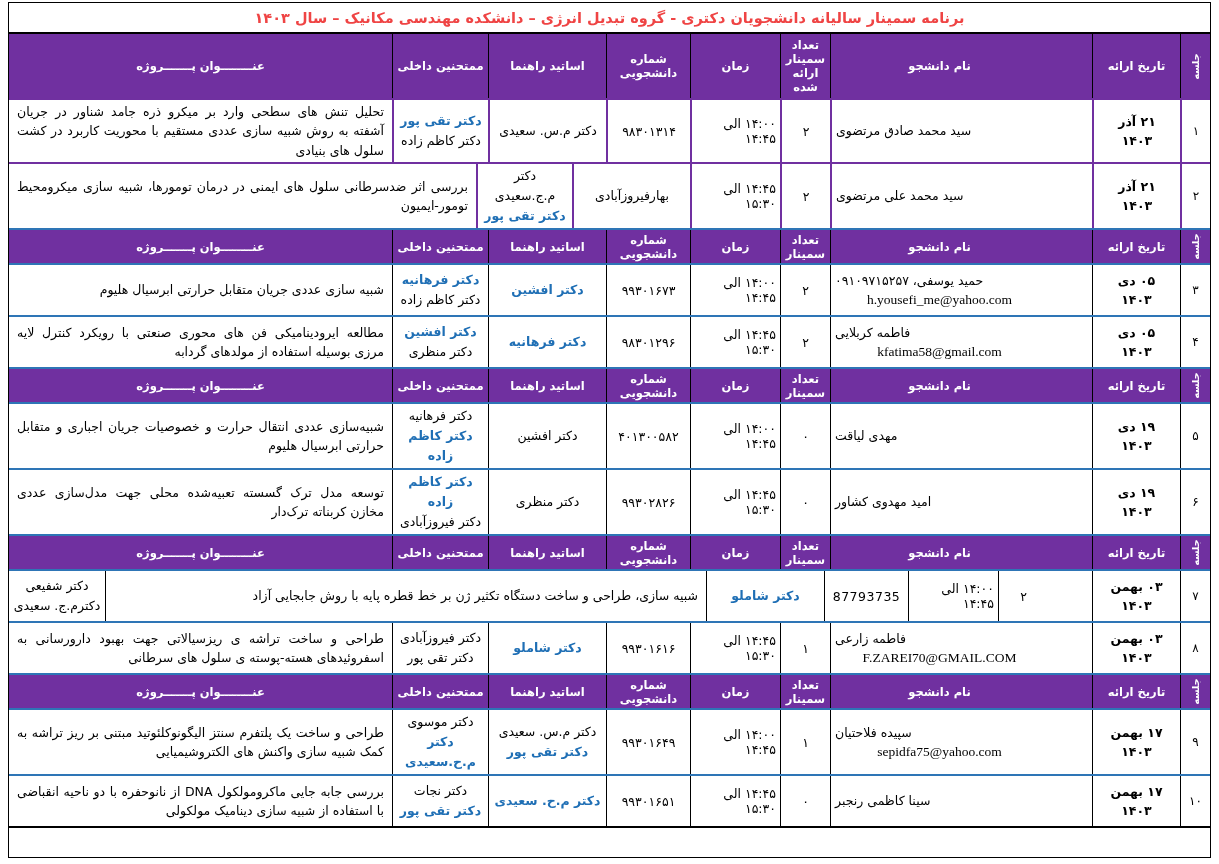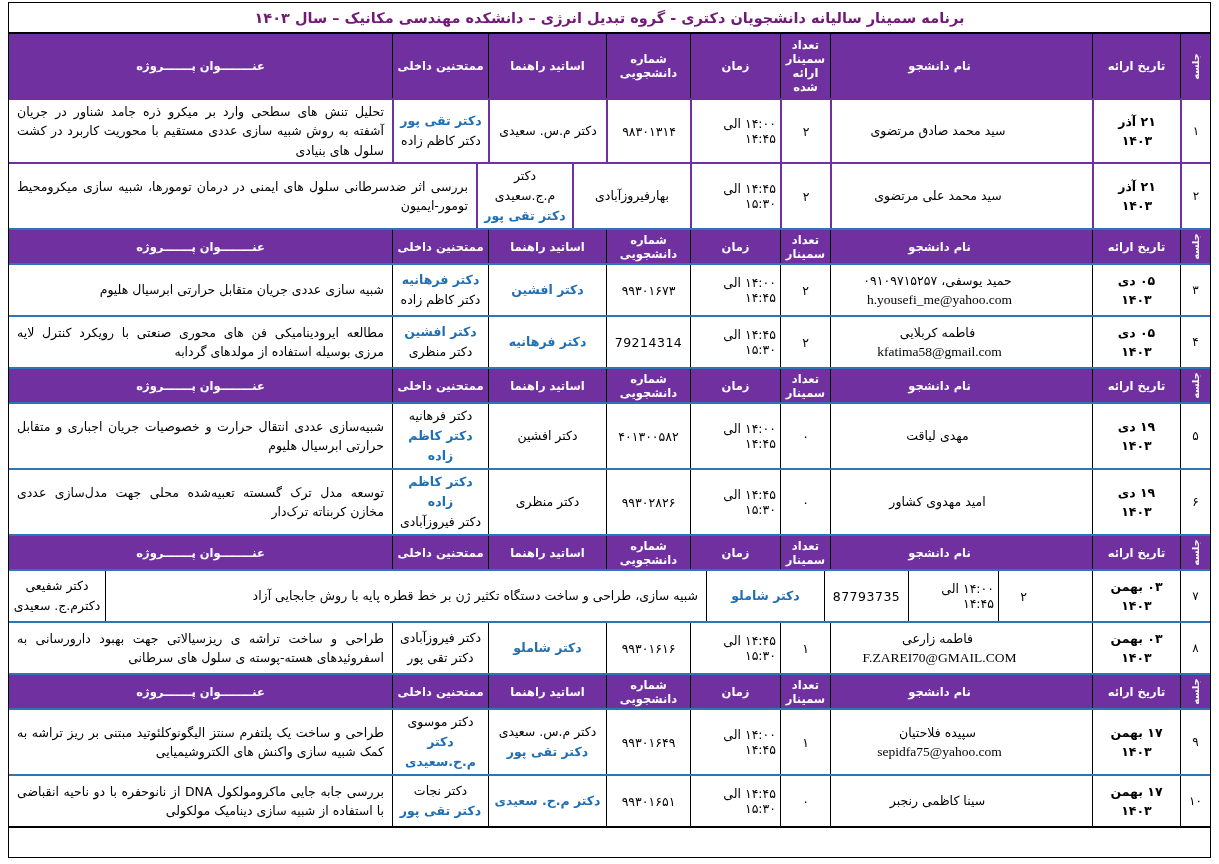--- a/index.html
+++ b/index.html
@@ -1,18 +1,18 @@
 <!DOCTYPE html>
 <html lang="fa"><head>
 <meta charset="utf-8">
 <style>
   html,body{margin:0;padding:0;background:#fff;}
   body{width:1219px;height:864px;font-family:"DejaVu Sans",sans-serif;position:relative;}
   .frame{position:absolute;left:8px;top:2px;width:1203px;height:856px;border:1.5px solid #000;box-sizing:border-box;background:#fff;}
-  .title{height:29px;display:flex;align-items:center;justify-content:center;font-weight:bold;font-size:14.5px;direction:rtl;color:#701a75;}
+  .title{height:29px;display:flex;align-items:center;justify-content:center;font-weight:bold;font-size:14.5px;direction:rtl;color:#ef4444;}
   .table{direction:rtl;border-top:2.5px solid #000;border-bottom:2px solid #000;}
   .tr{display:flex;align-items:stretch;}
   .td{box-sizing:border-box;display:flex;flex-direction:column;justify-content:center;align-items:center;padding:2px 4px;min-width:0;}
   .c-sess{width:30px;flex:none;}
   .c-date{width:88px;flex:none;margin-left:44px;}
   .c-name{width:218px;flex:none;}
   .c-cnt{width:50px;flex:none;}
   .c-time{width:90px;flex:none;}
   .c-sid{width:84px;flex:none;}
   .c-sup{width:118px;flex:none;}
@@ -26,21 +26,21 @@
   .hN .td{padding:1px 3px;}
   .rot{display:block;white-space:nowrap;transform:rotate(-90deg);font-size:9.5px;}
   
   .body{min-height:50px;font-size:12.5px;color:#000;background:#fff;}
   .b1 .td:not(:last-child){border-left:2.5px solid #7030A0;}
   .bN .td:not(:last-child){border-left:1px solid #000;}
   .sepP{border-top:2.5px solid #7030A0;}
   .sepB{border-top:2px solid #2E75B6;}
   .num{font-size:12px;}
   .date{font-weight:bold;line-height:1.55;font-size:12.5px;text-align:center;align-items:center;}
-  .name-fa{align-self:stretch;text-align:center;padding-right:4px;line-height:1.5;}
+  .name-fa{align-self:stretch;text-align:left;padding-right:4px;line-height:1.5;}
   .email{font-family:"Liberation Serif",serif;font-size:13.5px;direction:ltr;line-height:1.3;}
   .person{line-height:1.6;text-align:center;font-size:12.5px;}
   .person[data-tone="blue"]{color:#1F6FB5;font-weight:bold;}
   .ttl{align-self:stretch;text-align:justify;text-align-last:right;line-height:1.55;font-size:12.5px;padding:0 4px;}
   .mono-num{letter-spacing:0.5px;}
 </style>
 </head>
 <body>
 
 <div class="frame">
@@ -158,21 +158,21 @@
       <div class="td c-date date">
           <div>۰۵ دی</div>
           <div>۱۴۰۳</div>
         </div>
       <div class="td c-name">
           <div class="name-fa">فاطمه کربلایی</div>
           <div class="email">kfatima58@gmail.com</div>
         </div>
       <div class="td c-cnt">۲</div>
       <div class="td c-time">۱۴:۴۵ الی ۱۵:۳۰</div>
-      <div class="td c-sid mono-num">79214314</div>
+      <div class="td c-sid mono-num">۹۸۳۰۱۲۹۶</div>
       <div class="td c-sup">
           <div class="person" data-tone="blue">دکتر فرهانیه</div>
           <div class="person" data-tone="black"></div>
         </div>
       <div class="td c-exm">
           <div class="person" data-tone="blue">دکتر افشین</div>
           <div class="person" data-tone="black">دکتر منظری</div>
         </div>
       <div class="td c-ttl">
           <div class="ttl">مطالعه ایرودینامیکی فن های محوری صنعتی با رویکرد کنترل لایه مرزی بوسیله استفاده از مولدهای گردابه</div>

